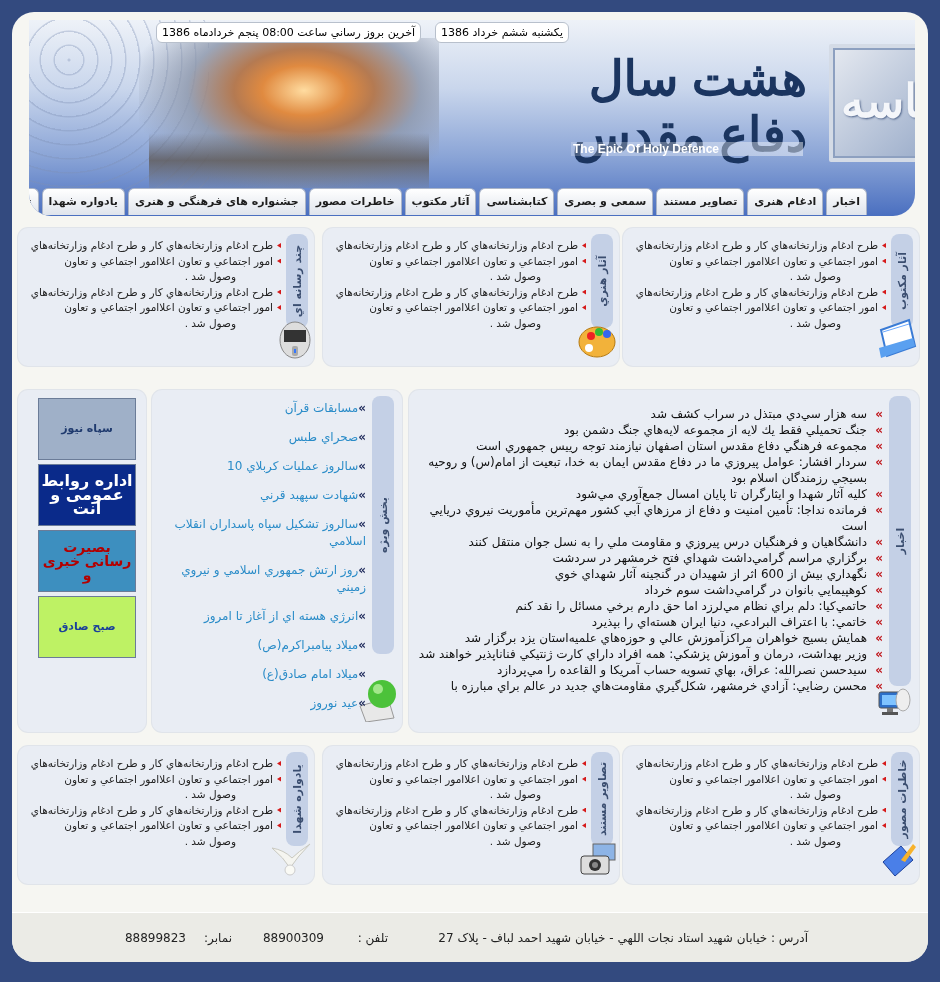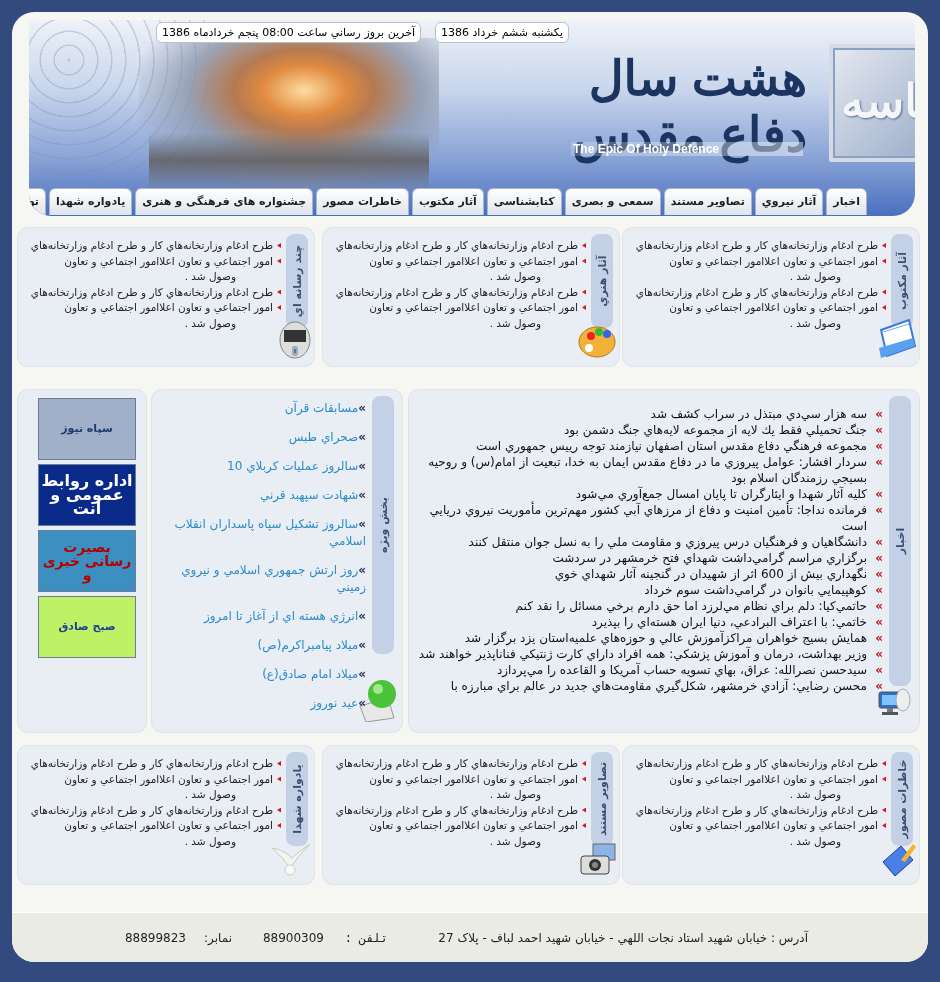--- a/index.html
+++ b/index.html
@@ -62,21 +62,21 @@
     <div class="logo">
       <div class="calli">هشت سال دفاع مقدس</div>
       <div class="eng">The Epic Of Holy Defence</div>
       <div class="mark">
           <span>حماسه</span>
         </div>
     </div>
 
     <div class="tabs" id="tabs">
         <div class="tab">اخبار</div>
-        <div class="tab">آثار نيروي</div>
+        <div class="tab">ادغام هنری</div>
         <div class="tab">تصاویر مستند</div>
         <div class="tab">سمعی و بصری</div>
         <div class="tab">کتابشناسی</div>
         <div class="tab">آثار مکتوب</div>
         <div class="tab">خاطرات مصور</div>
         <div class="tab">جشنواره های فرهنگی و هنری</div>
         <div class="tab">یادواره شهدا</div>
         <div class="tab">تولیدات چند رسانه ای</div>
       </div>
   </div>
@@ -257,18 +257,18 @@
           <div class="cont">وصول شد .</div>
           <div class="it">طرح ادغام وزارتخانه‌هاي كار و طرح ادغام وزارتخانه‌هاي</div>
           <div class="it">امور اجتماعي و تعاون اعلا‌امور اجتماعي و تعاون</div>
           <div class="cont">وصول شد .</div>
         </div>
       </div>
     </div>
 
   <div class="footer">
     <span style="position:absolute;right:120px;top:18px;">آدرس : خيابان شهيد استاد نجات اللهي - خيابان شهيد احمد لباف - پلاک 27</span>
-    <span style="position:absolute;right:540px;top:18px;font-family:Liberation Mono, monospace;">تلفن :</span>
+    <span style="position:absolute;right:540px;top:18px;">تلفن :</span>
     <span style="position:absolute;right:604px;top:18px;direction:ltr;">88900309</span>
     <span style="position:absolute;right:696px;top:18px;">نمابر:</span>
     <span style="position:absolute;right:742px;top:18px;direction:ltr;">88899823</span>
   </div>
 </div>
 
 </body></html>

